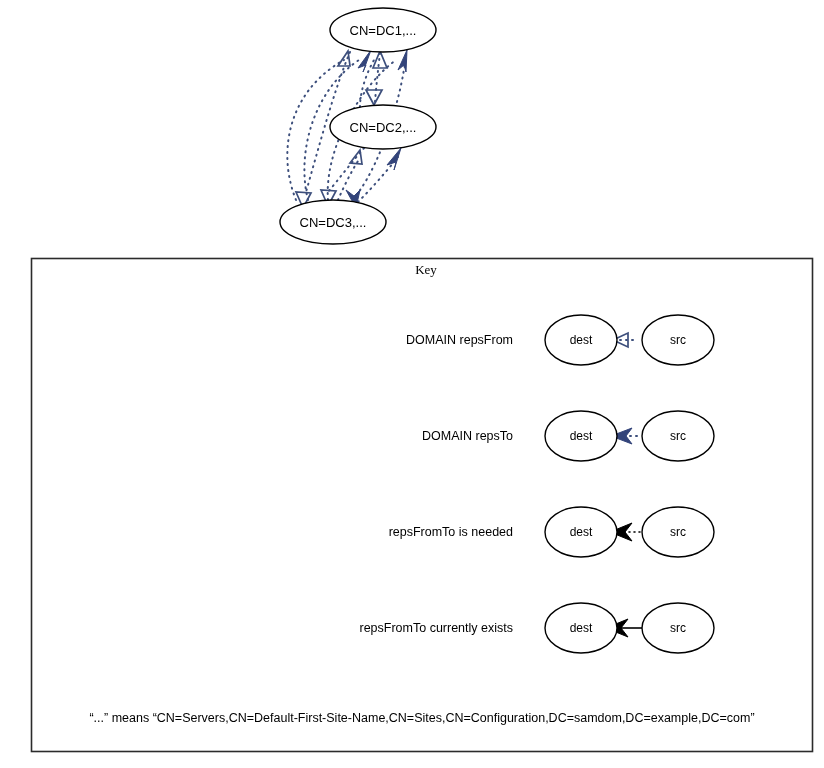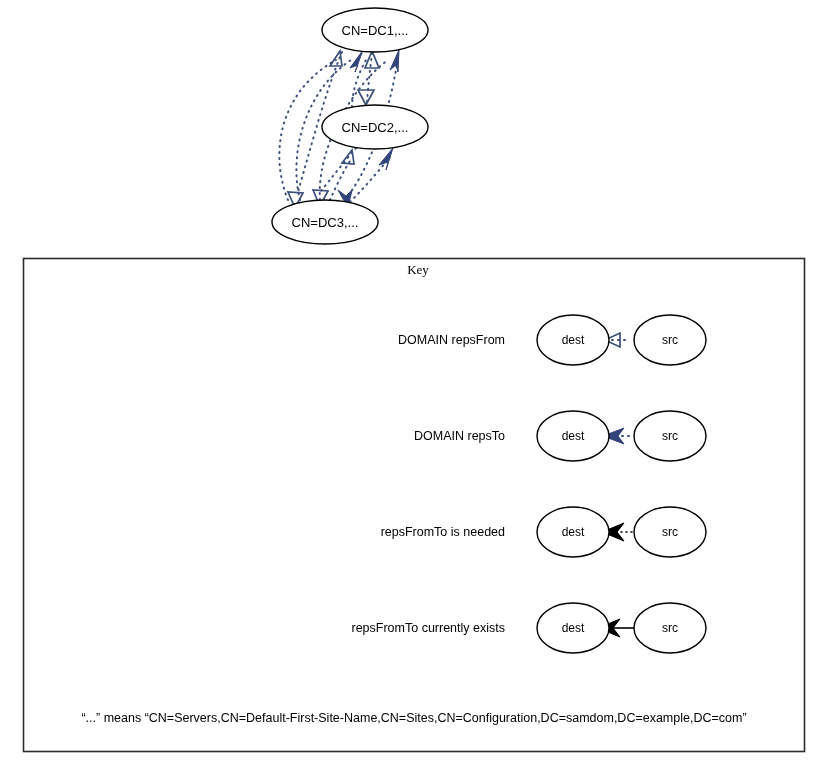--- a/index.html
+++ b/index.html
@@ -9,21 +9,21 @@
   }
   body {
     width: 824px;
     height: 768px;
     font-family: "Liberation Sans", sans-serif;
     position: relative;
     overflow: hidden;
   }
   #page {
     position: absolute;
-    left: 0; top: 0;
+    left: 8px; top: 0;
     width: 656px;
     height: 768px;
   }
   svg.layer {
     position: absolute;
     left: 0; top: 0;
     width: 824px;
     height: 768px;
   }
   .node-label {

